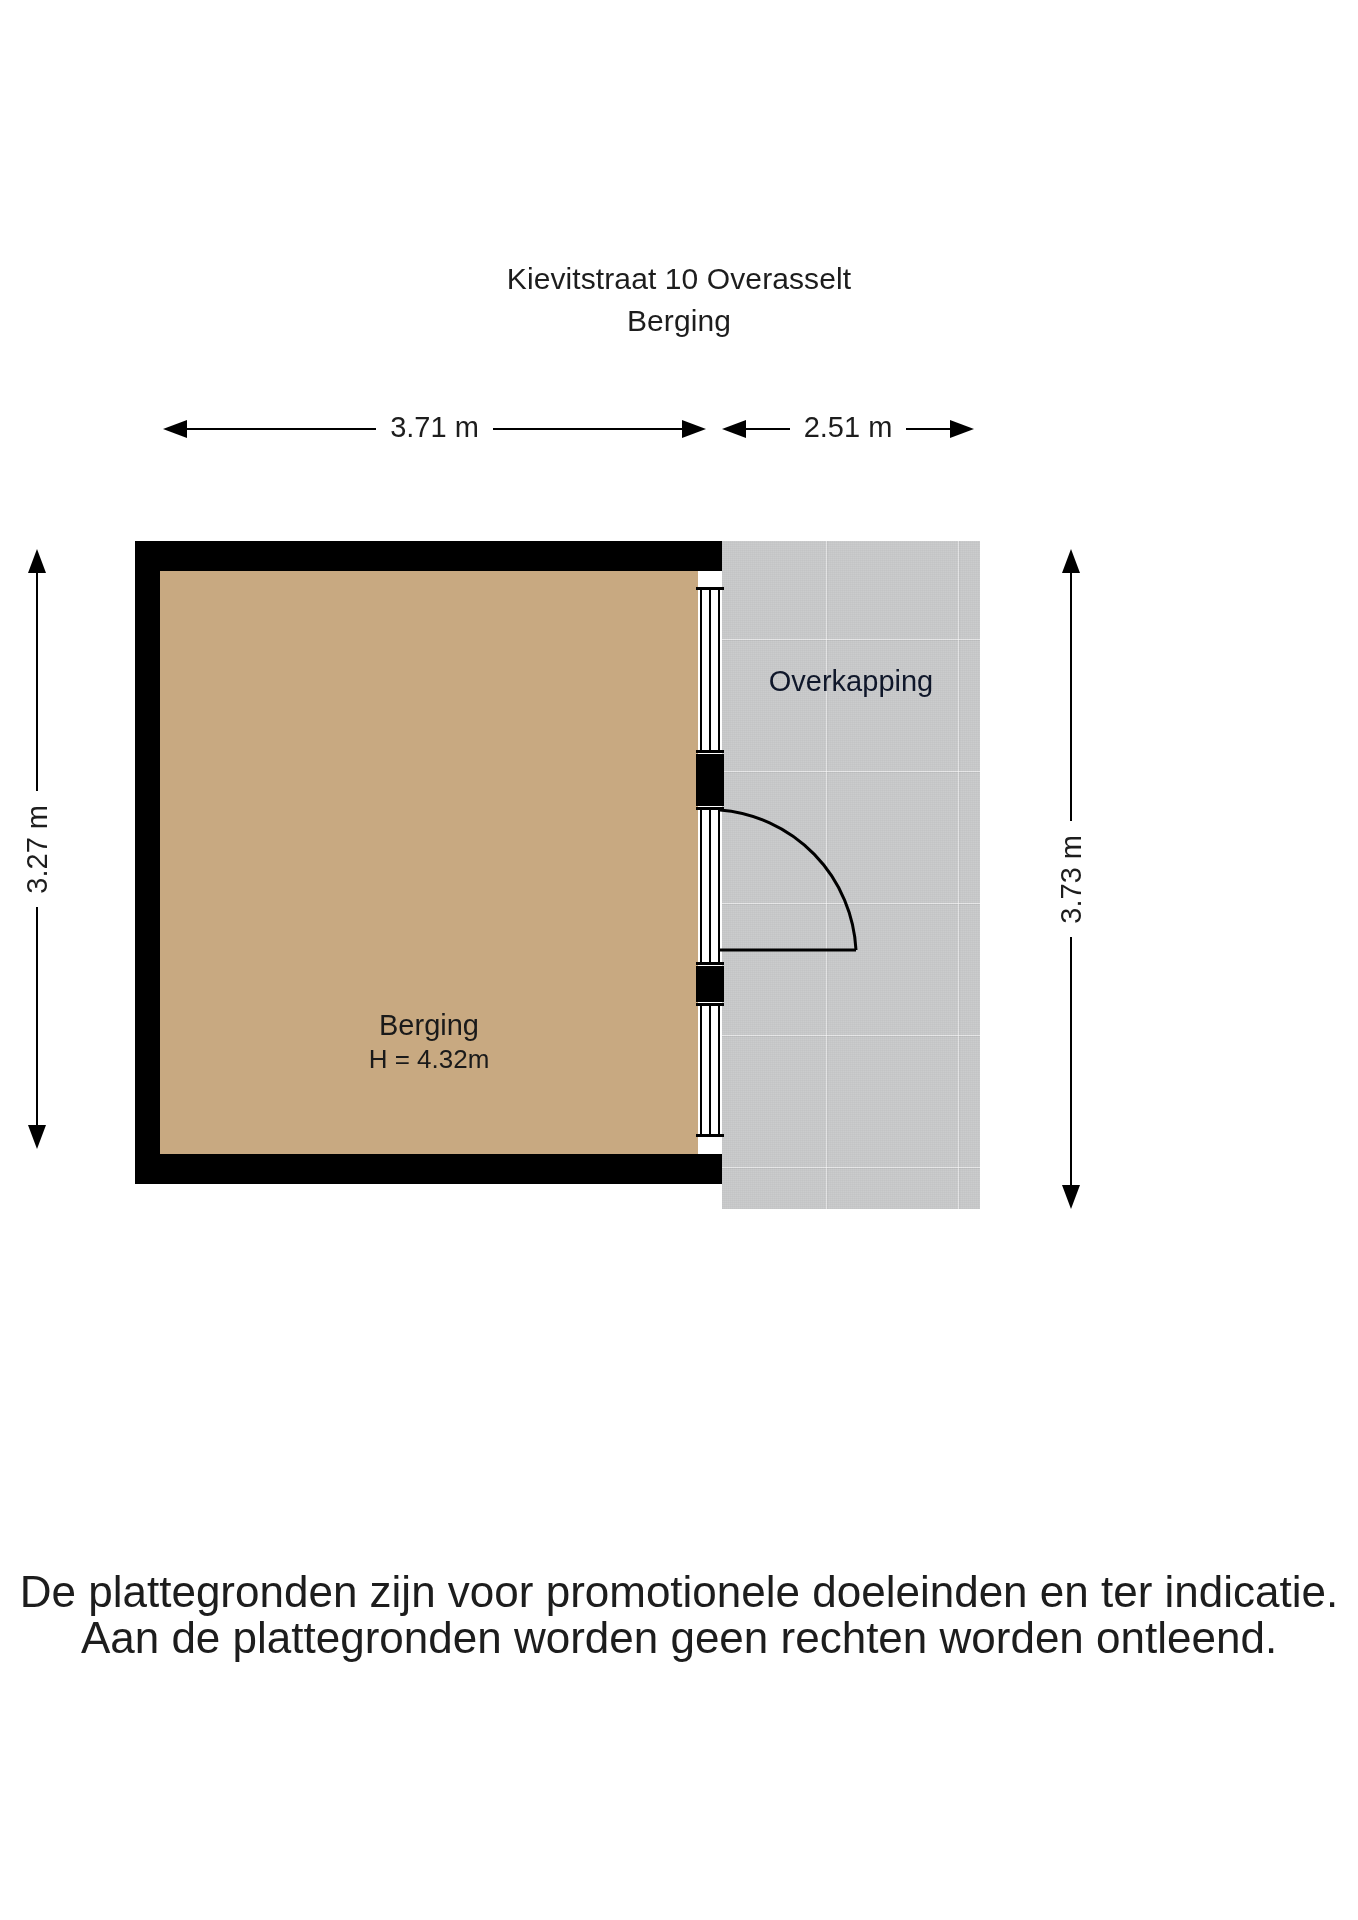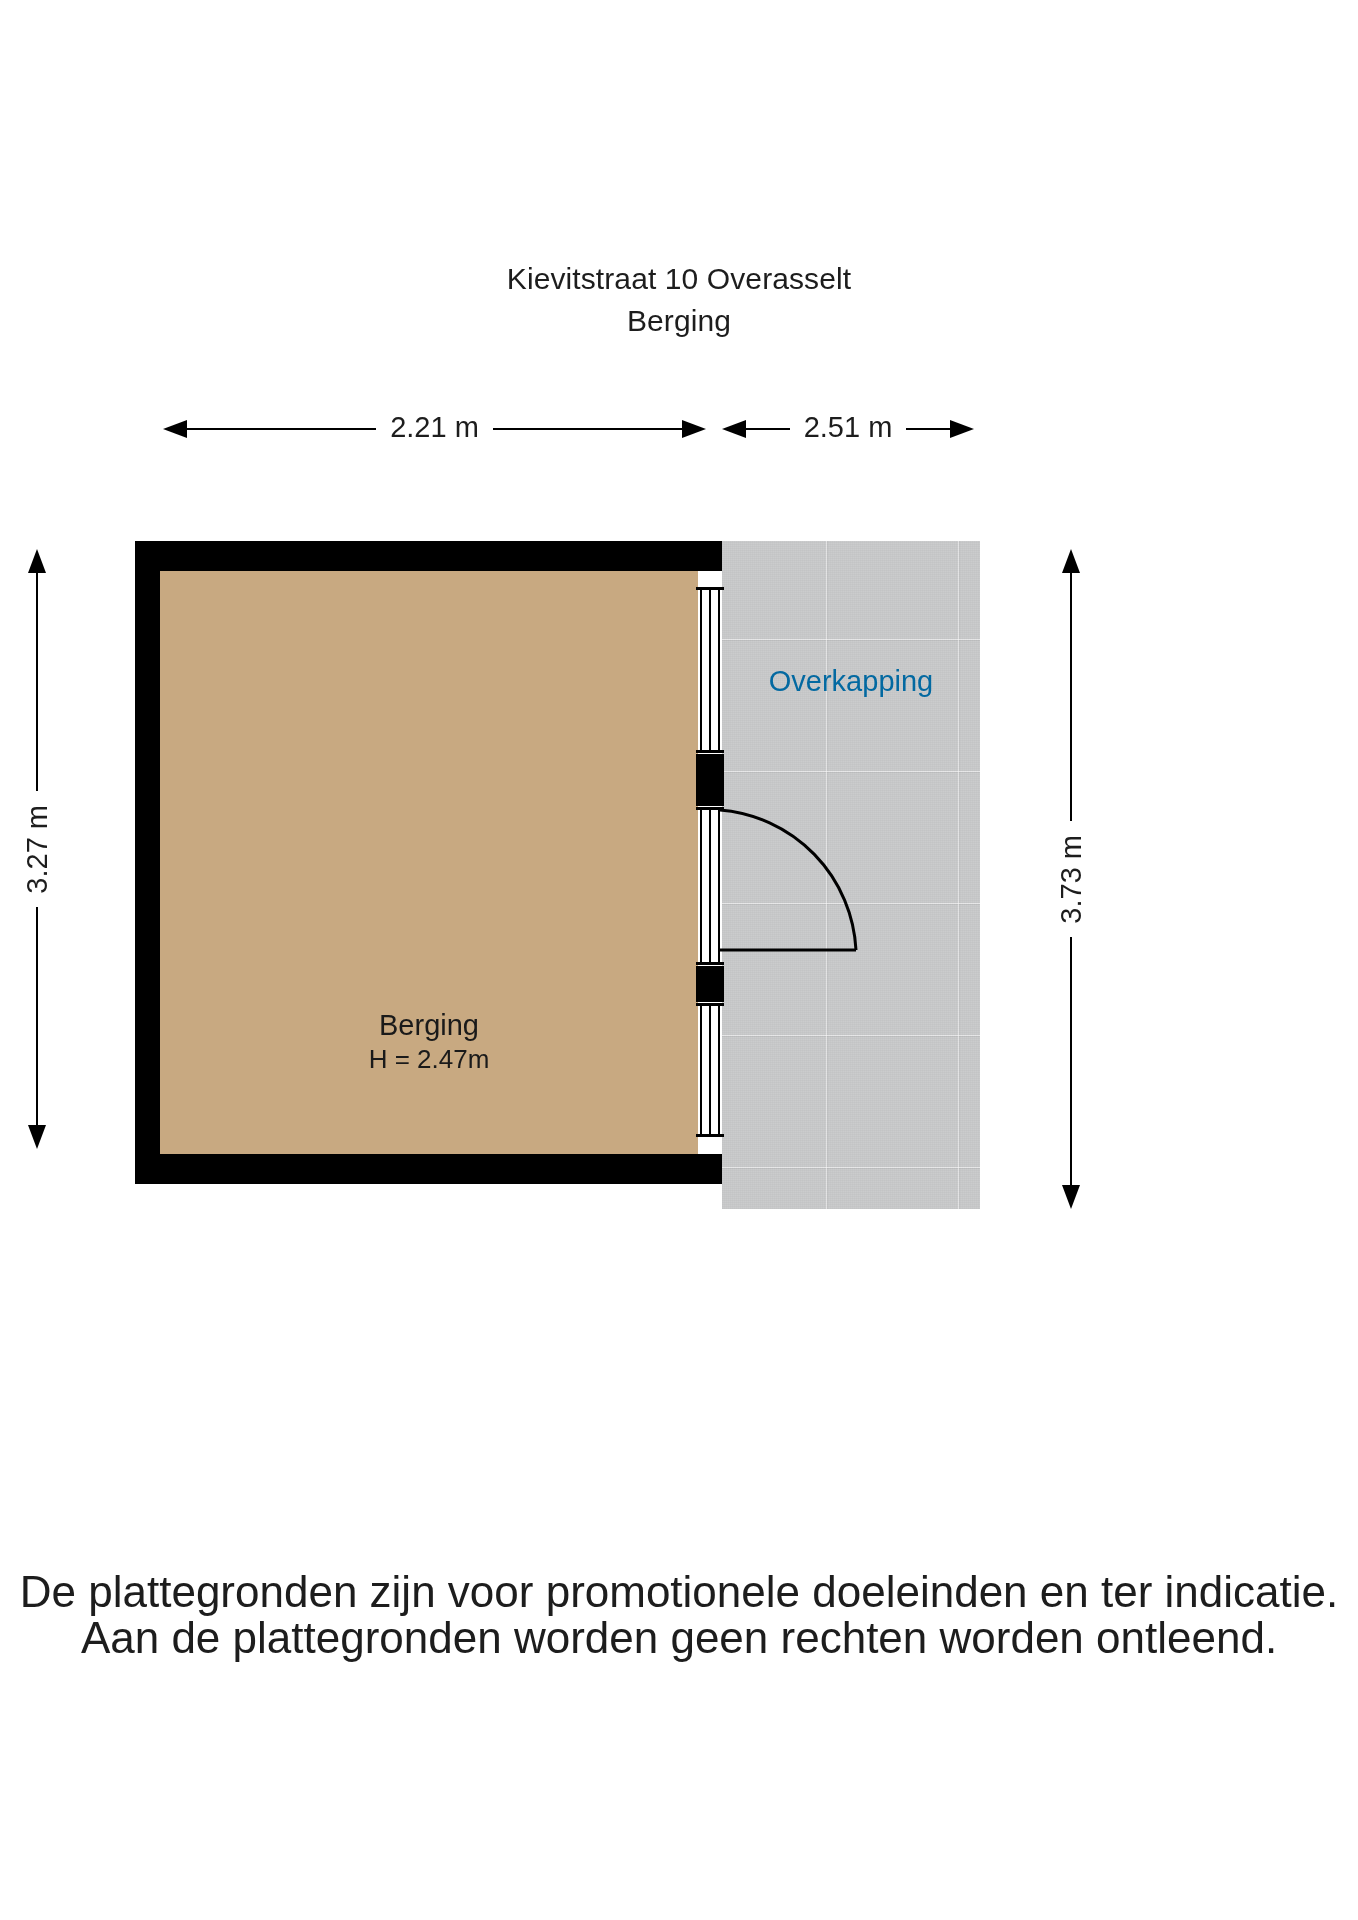--- a/index.html
+++ b/index.html
@@ -138,21 +138,21 @@
     opacity: .85;
   }
   .canopy-label {
     position: absolute;
     left: 722px;
     top: 620px;
     width: 258px;
     text-align: center;
     font-size: 29px;
     line-height: 34px;
-    color: #0369a1;
+    color: #0f172a;
   }
 
   
   .shell {
     position: absolute;
     left: 135px;
     top: 497px;
     width: 587px;
     height: 643px;
     background: #000000;
@@ -254,21 +254,21 @@
 <div id="plan">
 
   <div class="title-block">
     <div class="title-line1">Kievitstraat 10 Overasselt</div>
     <div class="title-line2">Berging</div>
   </div>
 
   <div class="dim-h" style="left:163px; top:370px; width:543px;">
     <div class="arrow-l"></div>
     <div class="bar"></div>
-    <div class="label">2.21 m</div>
+    <div class="label">3.71 m</div>
     <div class="bar"></div>
     <div class="arrow-r"></div>
   </div>
 
   <div class="dim-h" style="left:722px; top:370px; width:252px;">
     <div class="arrow-l"></div>
     <div class="bar"></div>
     <div class="label">2.51 m</div>
     <div class="bar"></div>
     <div class="arrow-r"></div>
@@ -317,21 +317,21 @@
   <div class="cap" style="top:959px;"></div>
   <div class="cap" style="top:1090px;"></div>
 
   <svg class="door-swing" viewBox="0 0 180 180" width="180" height="180" style="left:716px; top:762px;">
     <path d="M 4 4 A 148 148 0 0 1 140 144" fill="none" stroke="#000" stroke-width="3"></path>
     <line x1="4" y1="144" x2="140" y2="144" stroke="#000" stroke-width="3"></line>
   </svg>
 
   <div class="room-label">
     <div class="name">Berging</div>
-    <div class="height">H = 2.47m</div>
+    <div class="height">H = 4.32m</div>
   </div>
 
   <div class="footer">
     <div>De plattegronden zijn voor promotionele doeleinden en ter indicatie.</div>
     <div>Aan de plattegronden worden geen rechten worden ontleend.</div>
   </div>
 
 </div>
 
 </body></html>

